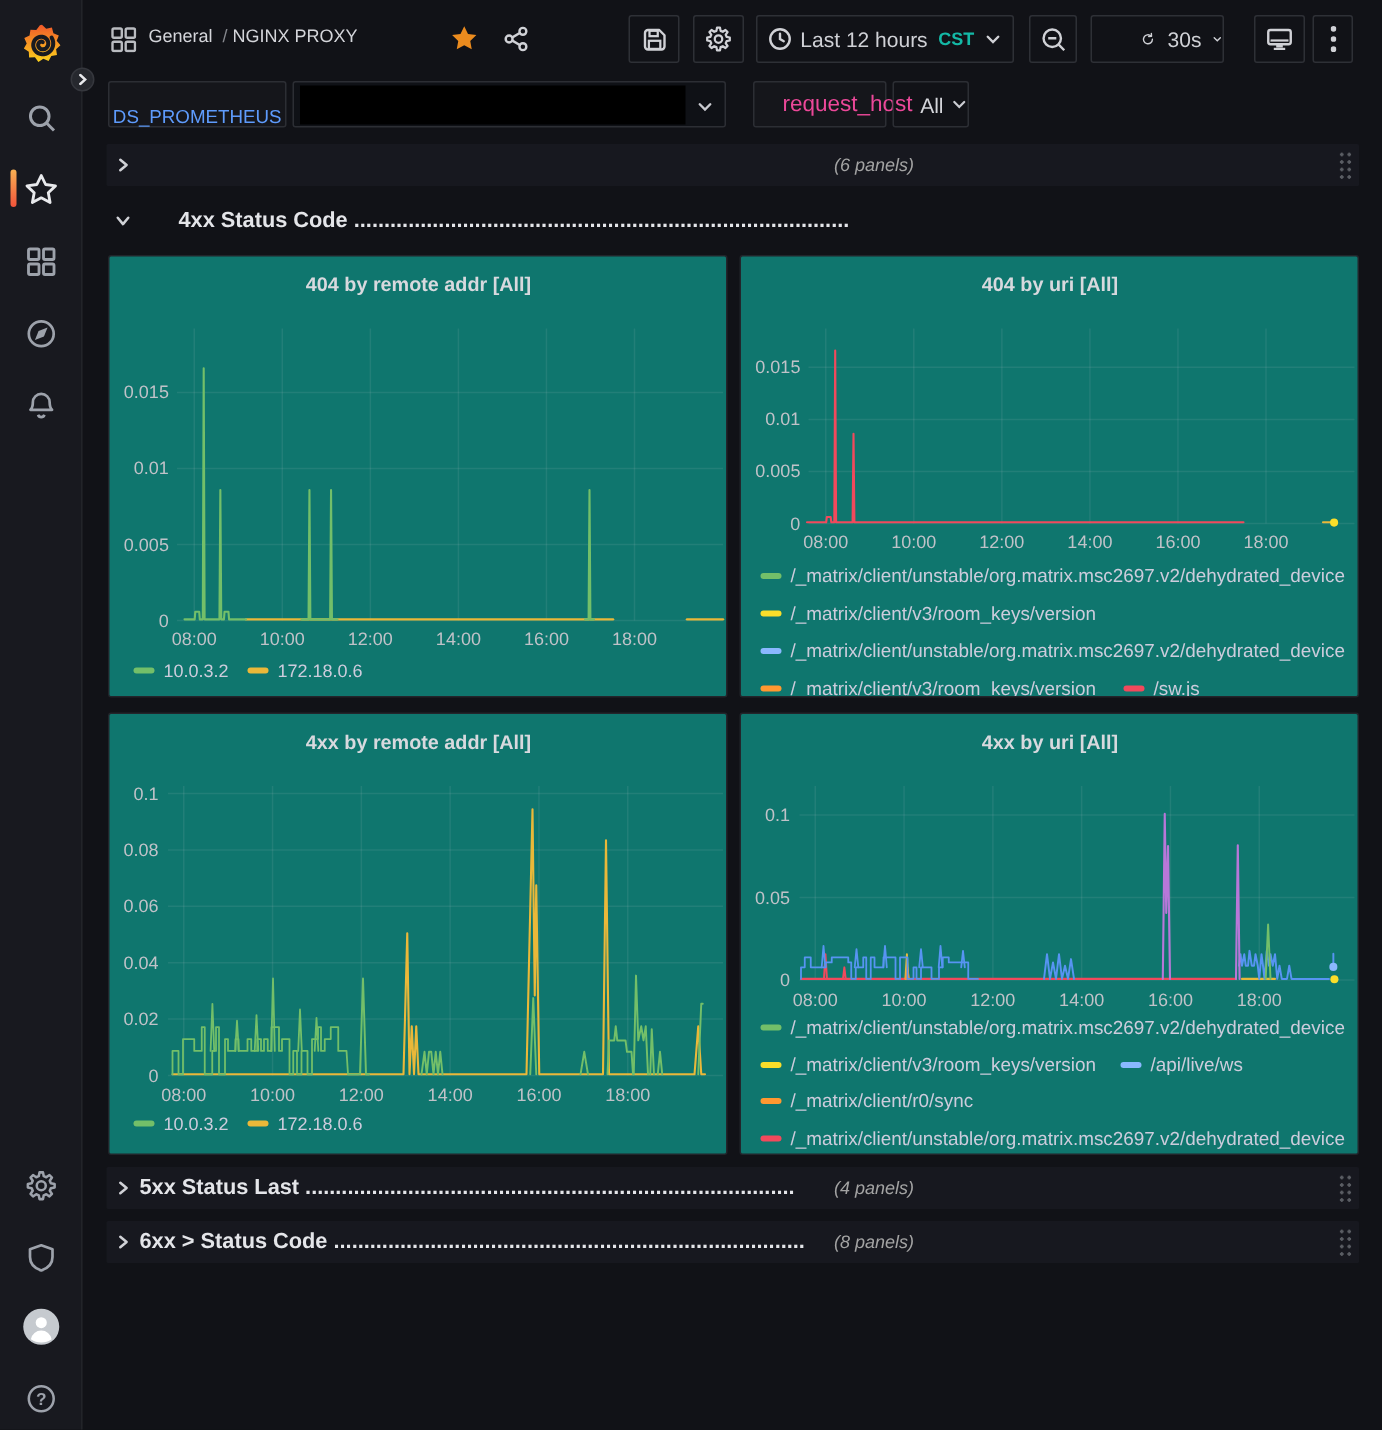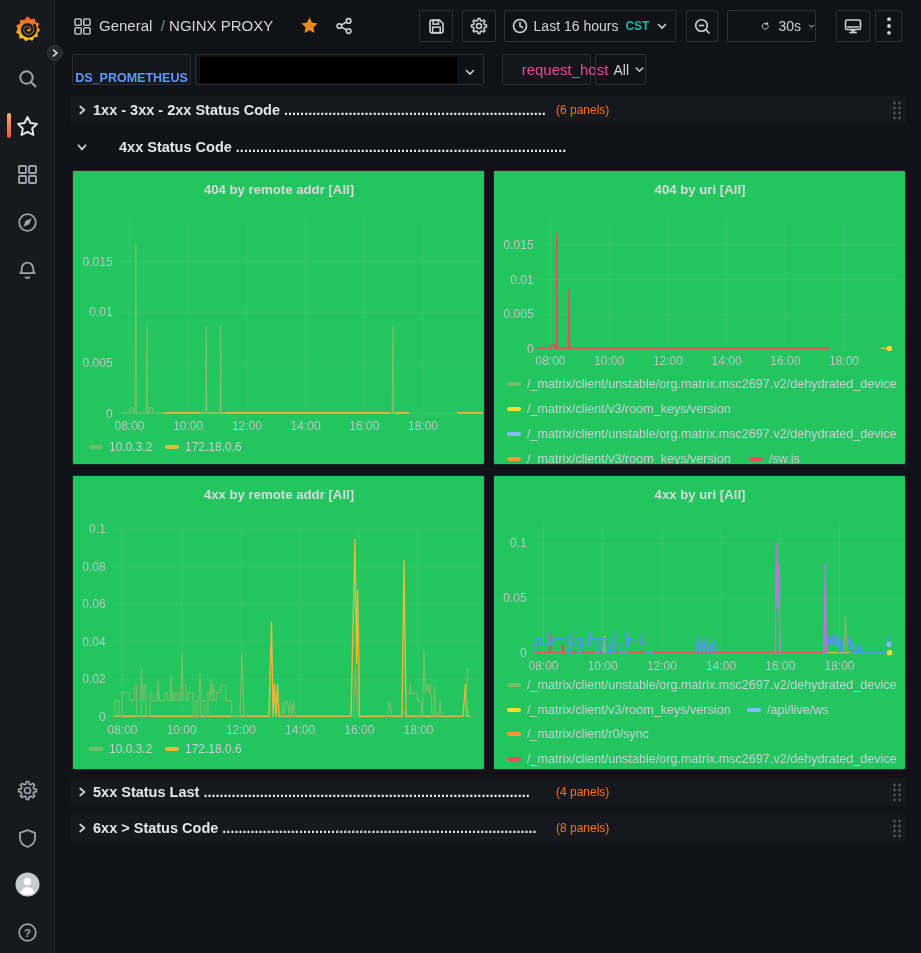--- a/index.html
+++ b/index.html
@@ -1,22 +1,22 @@
 <!DOCTYPE html>
 <html><head><meta charset="utf-8"><style>
 * { margin:0; padding:0; box-sizing:border-box; }
 html,body { width:921px; height:953px; background:#111217; overflow:hidden;
   font-family:"Liberation Sans", sans-serif; }
 .abs { position:absolute; }
 #sidebar { position:absolute; left:0; top:0; width:55px; height:953px; background:#18191f; border-right:1px solid #222429; }
 .sicon { position:absolute; left:0; width:55px; display:flex; justify-content:center; }
-.panel { position:absolute; width:413px; height:295px; background:#22c55e; border:1px solid #22252b; border-radius:2px; overflow:hidden; }
+.panel { position:absolute; width:413px; height:295px; background:#0f766e; border:1px solid #22252b; border-radius:2px; overflow:hidden; }
 .rowhdr { position:absolute; left:71px; width:835px; height:28px; background:#17181f; border-radius:1px; display:flex; align-items:center; color:#e4e5e9; font-size:14.5px; font-weight:bold; }
 .rowhdr .chev { width:22px; display:flex; justify-content:center; }
-.rowhdr .cnt { position:absolute; left:485px; font-size:12px; font-weight:normal; color:#f97316; }
+.rowhdr .cnt { position:absolute; left:485px; font-size:12px; font-style:italic; font-weight:normal; color:#a3a3a3; }
 .drag { position:absolute; right:5px; top:50%; transform:translateY(-50%); width:9px; height:19px;
   background-image: radial-gradient(circle, #5a5d63 1.1px, transparent 1.2px); background-size: 5px 5px; background-position: 0 0; }
 .btn { position:absolute; top:10px; height:32px; border:1px solid #2e3036; border-radius:2px; background:#111217; display:flex; align-items:center; justify-content:center; color:#d0d1d6; font-size:14px; }
 .vbox { position:absolute; top:54px; height:31px; display:flex; align-items:center; }
 </style></head>
 <body>
 
 <div id="sidebar"></div>
 
 <div class="sicon" style="top:15px;">
@@ -102,21 +102,21 @@
       <path d="M2.5 1 L5.8 4 L2.5 7" stroke="#e8e9ec" stroke-width="1.6" fill="none" stroke-linecap="round"></path>
     </svg>
   </div>
 
 <div class="abs" style="left:74px;top:18px;"><svg width="17" height="17" viewBox="0 0 17 17" style="" fill="none">
       <rect x="1" y="1" width="6.2" height="6.2" rx="1" stroke="#b9bbc0" stroke-width="1.6"></rect>
       <rect x="9.8" y="1" width="6.2" height="6.2" rx="1" stroke="#b9bbc0" stroke-width="1.6"></rect>
       <rect x="1" y="9.8" width="6.2" height="6.2" rx="1" stroke="#b9bbc0" stroke-width="1.6"></rect>
       <rect x="9.8" y="9.8" width="6.2" height="6.2" rx="1" stroke="#b9bbc0" stroke-width="1.6"></rect>
     </svg></div>
-<div class="abs" style="left:99px;top:17px;font-size:15px;color:#d4d5da;">General&nbsp; <span style="color:#85878d;">/</span> NGINX PROXY</div>
+<div class="abs" style="left:99px;top:17px;font-size:12px;color:#d4d5da;">General&nbsp; <span style="color:#85878d;">/</span> NGINX PROXY</div>
 <div class="abs" style="left:300px;top:16px;"><svg width="19" height="19" viewBox="0 0 19 19" style="" fill="none">
       <path d="M9.5 1.5 L12 6.6 L17.6 7.4 L13.5 11.3 L14.5 16.9 L9.5 14.2 L4.5 16.9 L5.5 11.3 L1.4 7.4 L7 6.6 Z" fill="#eb8b1e"></path>
     </svg></div>
 <div class="abs" style="left:335px;top:17px;"><svg width="18" height="18" viewBox="0 0 18 18" style="" fill="none">
       <circle cx="13.6" cy="3.9" r="2.3" stroke="#d0d1d6" stroke-width="1.6"></circle>
       <circle cx="4.4" cy="9" r="2.3" stroke="#d0d1d6" stroke-width="1.6"></circle>
       <circle cx="13.6" cy="14.1" r="2.3" stroke="#d0d1d6" stroke-width="1.6"></circle>
       <line x1="6.6" y1="7.9" x2="11.5" y2="5" stroke="#d0d1d6" stroke-width="1.6"></line>
       <line x1="6.6" y1="10.1" x2="11.5" y2="13" stroke="#d0d1d6" stroke-width="1.6"></line>
     </svg></div>
@@ -132,21 +132,21 @@
     <svg width="18" height="18" viewBox="0 0 18 18" style="" fill="none">
       <path d="M14.42 7.60 L16.53 8.01 L16.53 9.99 L14.42 10.40 L13.83 11.84 L15.03 13.63 L13.63 15.03 L11.84 13.83 L10.40 14.42 L9.99 16.53 L8.01 16.53 L7.60 14.42 L6.16 13.83 L4.37 15.03 L2.97 13.63 L4.17 11.84 L3.58 10.40 L1.47 9.99 L1.47 8.01 L3.58 7.60 L4.17 6.16 L2.97 4.37 L4.37 2.97 L6.16 4.17 L7.60 3.58 L8.01 1.47 L9.99 1.47 L10.40 3.58 L11.84 4.17 L13.63 2.97 L15.03 4.37 L13.83 6.16 Z" stroke="#d0d1d6" stroke-width="1.5" stroke-linejoin="round"></path>
       <circle cx="9" cy="9" r="2.5" stroke="#d0d1d6" stroke-width="1.5"></circle>
     </svg>
   </div>
 <div class="btn" style="left:504px;width:172px;">
   <svg width="16" height="16" viewBox="0 0 16 16" style="margin-right:6px;" fill="none">
       <circle cx="8" cy="8" r="6.5" stroke="#d0d1d6" stroke-width="1.6"></circle>
       <path d="M8 4.5 V8 l2.5 1.5" stroke="#d0d1d6" stroke-width="1.6" stroke-linecap="round"></path>
     </svg>
-  <span>Last 16 hours</span>
+  <span>Last 12 hours</span>
   <span style="color:#14b8a6;font-size:12px;font-weight:bold;margin-left:7px;">CST</span>
   <svg width="12" height="12" viewBox="0 0 12 12" style="margin-left:7px;" fill="none">
       <path d="M2.5 4.5 L6 8 L9.5 4.5" stroke="#d0d1d6" stroke-width="1.6" fill="none" stroke-linecap="round"></path>
     </svg>
 </div>
 <div class="btn" style="left:686px;width:32px;">
     <svg width="17" height="17" viewBox="0 0 17 17" style="" fill="none">
       <circle cx="7.5" cy="7.5" r="5.8" stroke="#d0d1d6" stroke-width="1.6"></circle>
       <line x1="4.8" y1="7.5" x2="10.2" y2="7.5" stroke="#d0d1d6" stroke-width="1.6"></line>
       <line x1="11.8" y1="11.8" x2="15.5" y2="15.5" stroke="#d0d1d6" stroke-width="1.6"></line>
@@ -172,21 +172,21 @@
   </div>
 <div class="btn" style="left:875px;width:27px;">
     <svg width="4" height="18" viewBox="0 0 4 18" style="" fill="none">
       <circle cx="2" cy="2.2" r="1.9" fill="#d0d1d6"></circle>
       <circle cx="2" cy="9" r="1.9" fill="#d0d1d6"></circle>
       <circle cx="2" cy="15.8" r="1.9" fill="#d0d1d6"></circle>
     </svg>
   </div>
 
 <div class="vbox" style="left:72px;width:119px;background:#15161b;border:1px solid #2c2e34;justify-content:center;border-radius:2px;">
-  <span style="color:#5e9bfc;font-size:12.5px;font-weight:bold;margin-top:16px;">DS_PROMETHEUS</span>
+  <span style="color:#5e9bfc;font-size:12.5px;font-weight:normal;margin-top:16px;">DS_PROMETHEUS</span>
   </div>
 <div class="vbox" style="left:195px;width:289px;background:#0f1116;border:1px solid #2c2e34;border-radius:2px;"></div>
 <div class="abs" style="left:200px;top:57px;width:257px;height:26px;background:#000;"></div>
 <div class="abs" style="left:464px;top:64px;"><svg width="12" height="12" viewBox="0 0 12 12" style="" fill="none">
       <path d="M2.5 4.5 L6 8 L9.5 4.5" stroke="#c9cad0" stroke-width="1.6" fill="none" stroke-linecap="round"></path>
     </svg></div>
 <div class="vbox" style="left:502px;width:89px;background:#15161b;border:1px solid #2c2e34;justify-content:center;border-radius:2px;">
   <span style="color:#ec4899;font-size:15px;margin-left:37px;">request_host</span>
   </div>
 <div class="vbox" style="left:595px;width:51px;border:1px solid #2c2e34;border-radius:2px;justify-content:flex-end;">
@@ -195,21 +195,20 @@
       <path d="M2.2 4 L5.5 7.3 L8.8 4" stroke="#c9cad0" stroke-width="1.5" fill="none" stroke-linecap="round"></path>
     </svg>
 </div>
 
 <div class="rowhdr" style="top:96px;">
   <span class="chev">
       <svg width="10" height="10" viewBox="0 0 10 10" style="" fill="none">
         <path d="M3.2 1.5 L7.4 5 L3.2 8.5" stroke="#d0d1d6" stroke-width="1.7" fill="none" stroke-linecap="round" stroke-linejoin="round"></path>
       </svg>
     </span>
-    <span>1xx - 3xx - 2xx Status Code .................................................................</span>
   <span class="cnt">(6 panels)</span>
     <span class="drag"></span>
 </div>
 <div class="rowhdr" style="top:133px;background:transparent;gap:26px;">
   <span class="chev">
       <svg width="10" height="10" viewBox="0 0 10 10" style="" fill="none">
         <path d="M1.5 3.2 L5 7.4 L8.5 3.2" stroke="#d0d1d6" stroke-width="1.7" fill="none" stroke-linecap="round" stroke-linejoin="round"></path>
       </svg>
     </span>
     <span>4xx Status Code ..................................................................................</span>

